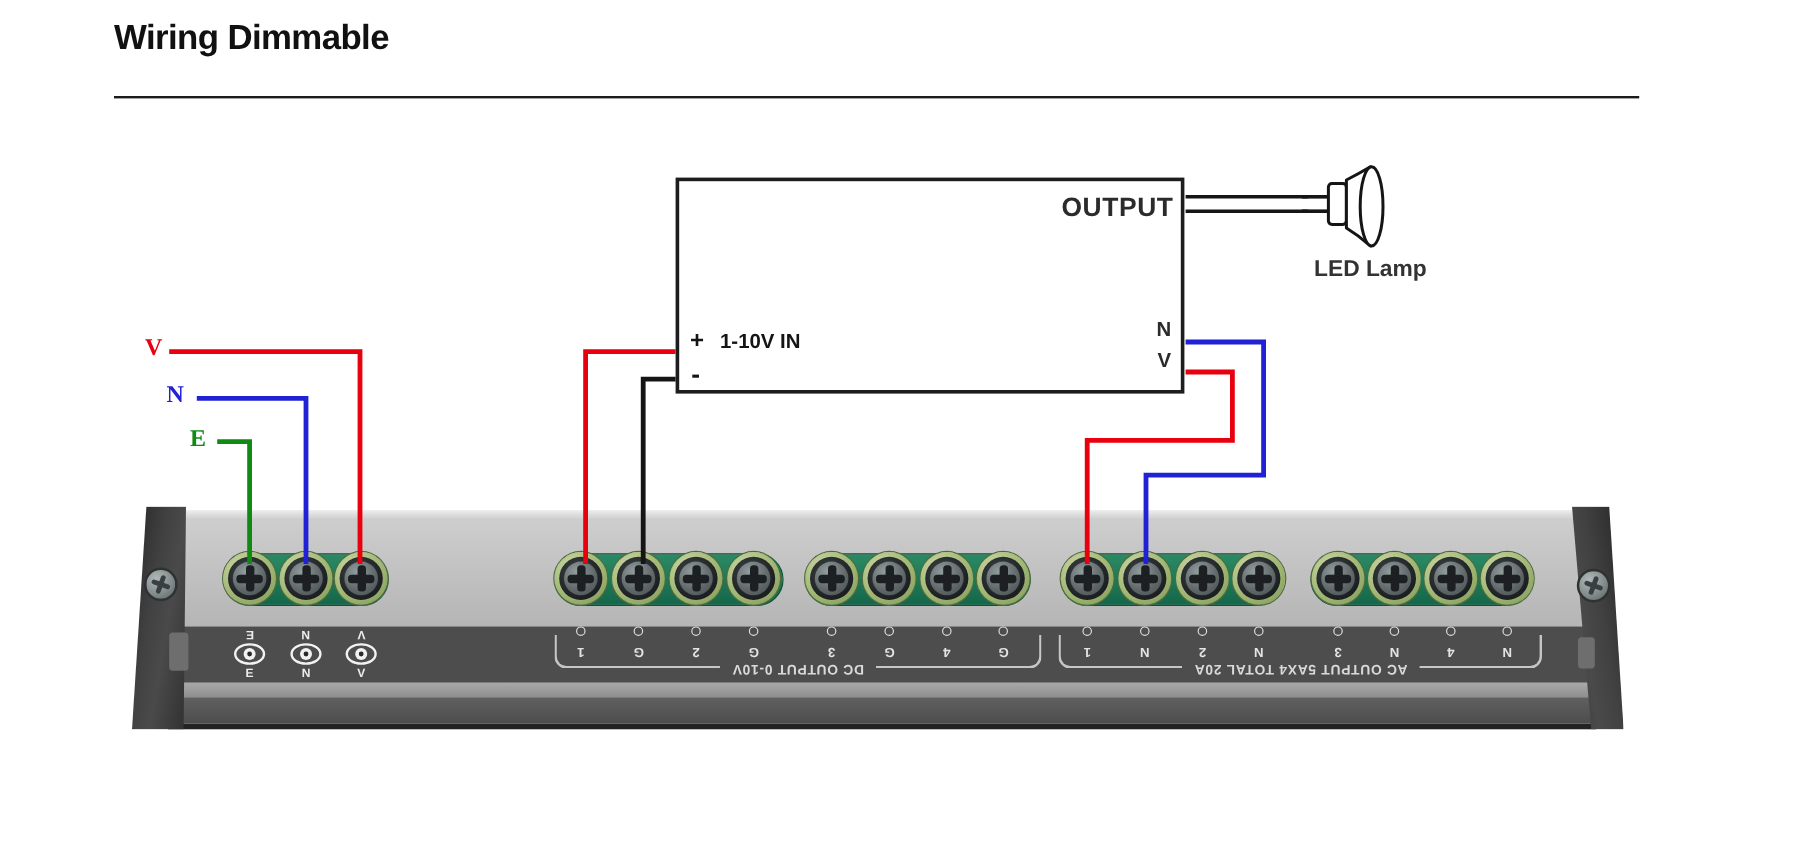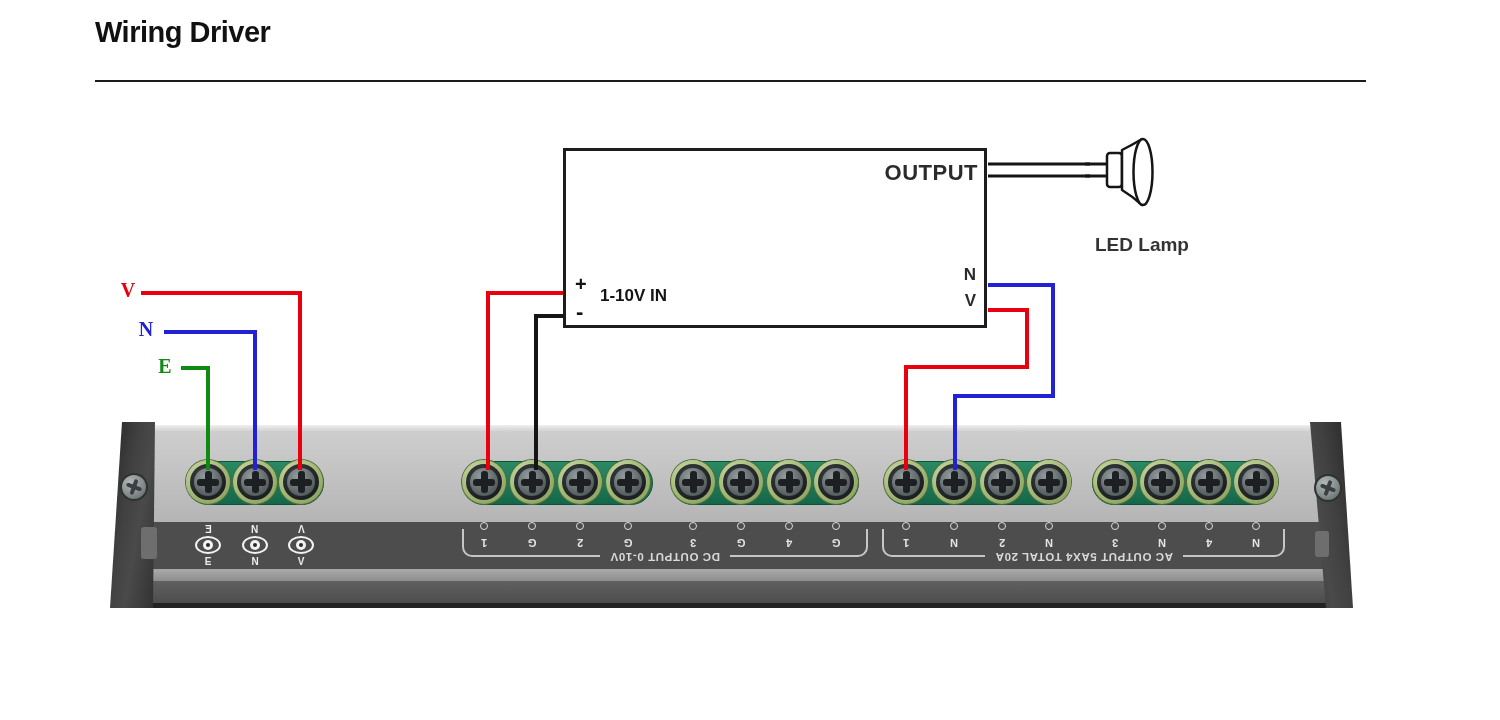--- a/index.html
+++ b/index.html
@@ -11,26 +11,26 @@
   #page-title{left:95px;top:16px;font-size:29px;font-weight:bold;color:#111;letter-spacing:-0.5px;}
   #title-rule{left:95px;top:80px;width:1271px;height:2px;background:#1b1b1b;}
 
   
   #driver-box{left:563px;top:148px;width:418px;height:174px;background:#fff;border:3px solid #1d1d1d;}
   #driver-box .lbl{position:absolute;font-weight:bold;white-space:nowrap;}
   #box-output{right:6px;top:9px;font-size:22px;color:#2b2b2b;letter-spacing:.5px;}
   #box-name{left:15px;top:64px;font-size:23px;color:#8f8f8f;}
   #box-plus{left:9px;top:122px;font-size:20px;color:#141414;}
   #box-minus{left:10px;top:148px;font-size:22px;color:#141414;}
-  #box-dimin{left:34px;top:135px;font-size:17px;color:#141414;}
+  #box-dimin{left:34px;top:124px;font-size:17px;color:#141414;}
   #box-n{right:8px;top:114px;font-size:17px;color:#2b2b2b;}
   #box-v{right:8px;top:140px;font-size:17px;color:#2b2b2b;}
 
   
-  #lamp-label{left:1095px;top:214px;font-size:19px;font-weight:bold;color:#333;margin-top:20px;}
+  #lamp-label{left:1095px;top:214px;font-size:19px;font-weight:bold;color:#333;}
 
   
   .mains-lbl{font-family:"Liberation Serif",serif;font-weight:bold;font-size:20px;width:24px;text-align:center;}
   #mains-v{left:116px;top:279px;}
   #mains-n{left:134px;top:318px;}
   #mains-e{left:153px;top:355px;}
 
   
   #device-body{left:140px;top:425px;width:1190px;height:183px;overflow:hidden;}
   #device-body .layer{width:100%;}
@@ -89,21 +89,21 @@
     background:#4d4d4d;padding:0 10px;font-size:11.5px;font-weight:bold;color:#d9d9d9;
     letter-spacing:.6px;white-space:nowrap;line-height:14px;}
 
   #wire-overlay{left:0;top:0;pointer-events:none;}
 </style>
 </head>
 <body>
 
 <div id="stage">
 
-  <div class="abs" id="page-title">Wiring Driver</div>
+  <div class="abs" id="page-title">Wiring Dimmable</div>
   <div class="abs" id="title-rule"></div>
 
   <div class="abs" id="device-body">
     <div class="layer top-bevel"></div>
     <div class="layer top-face"></div>
     <div class="layer label-band"></div>
     <div class="layer mid-stripe"></div>
     <div class="layer lower-face"></div>
     <div class="layer bottom-edge"></div>
   </div>

